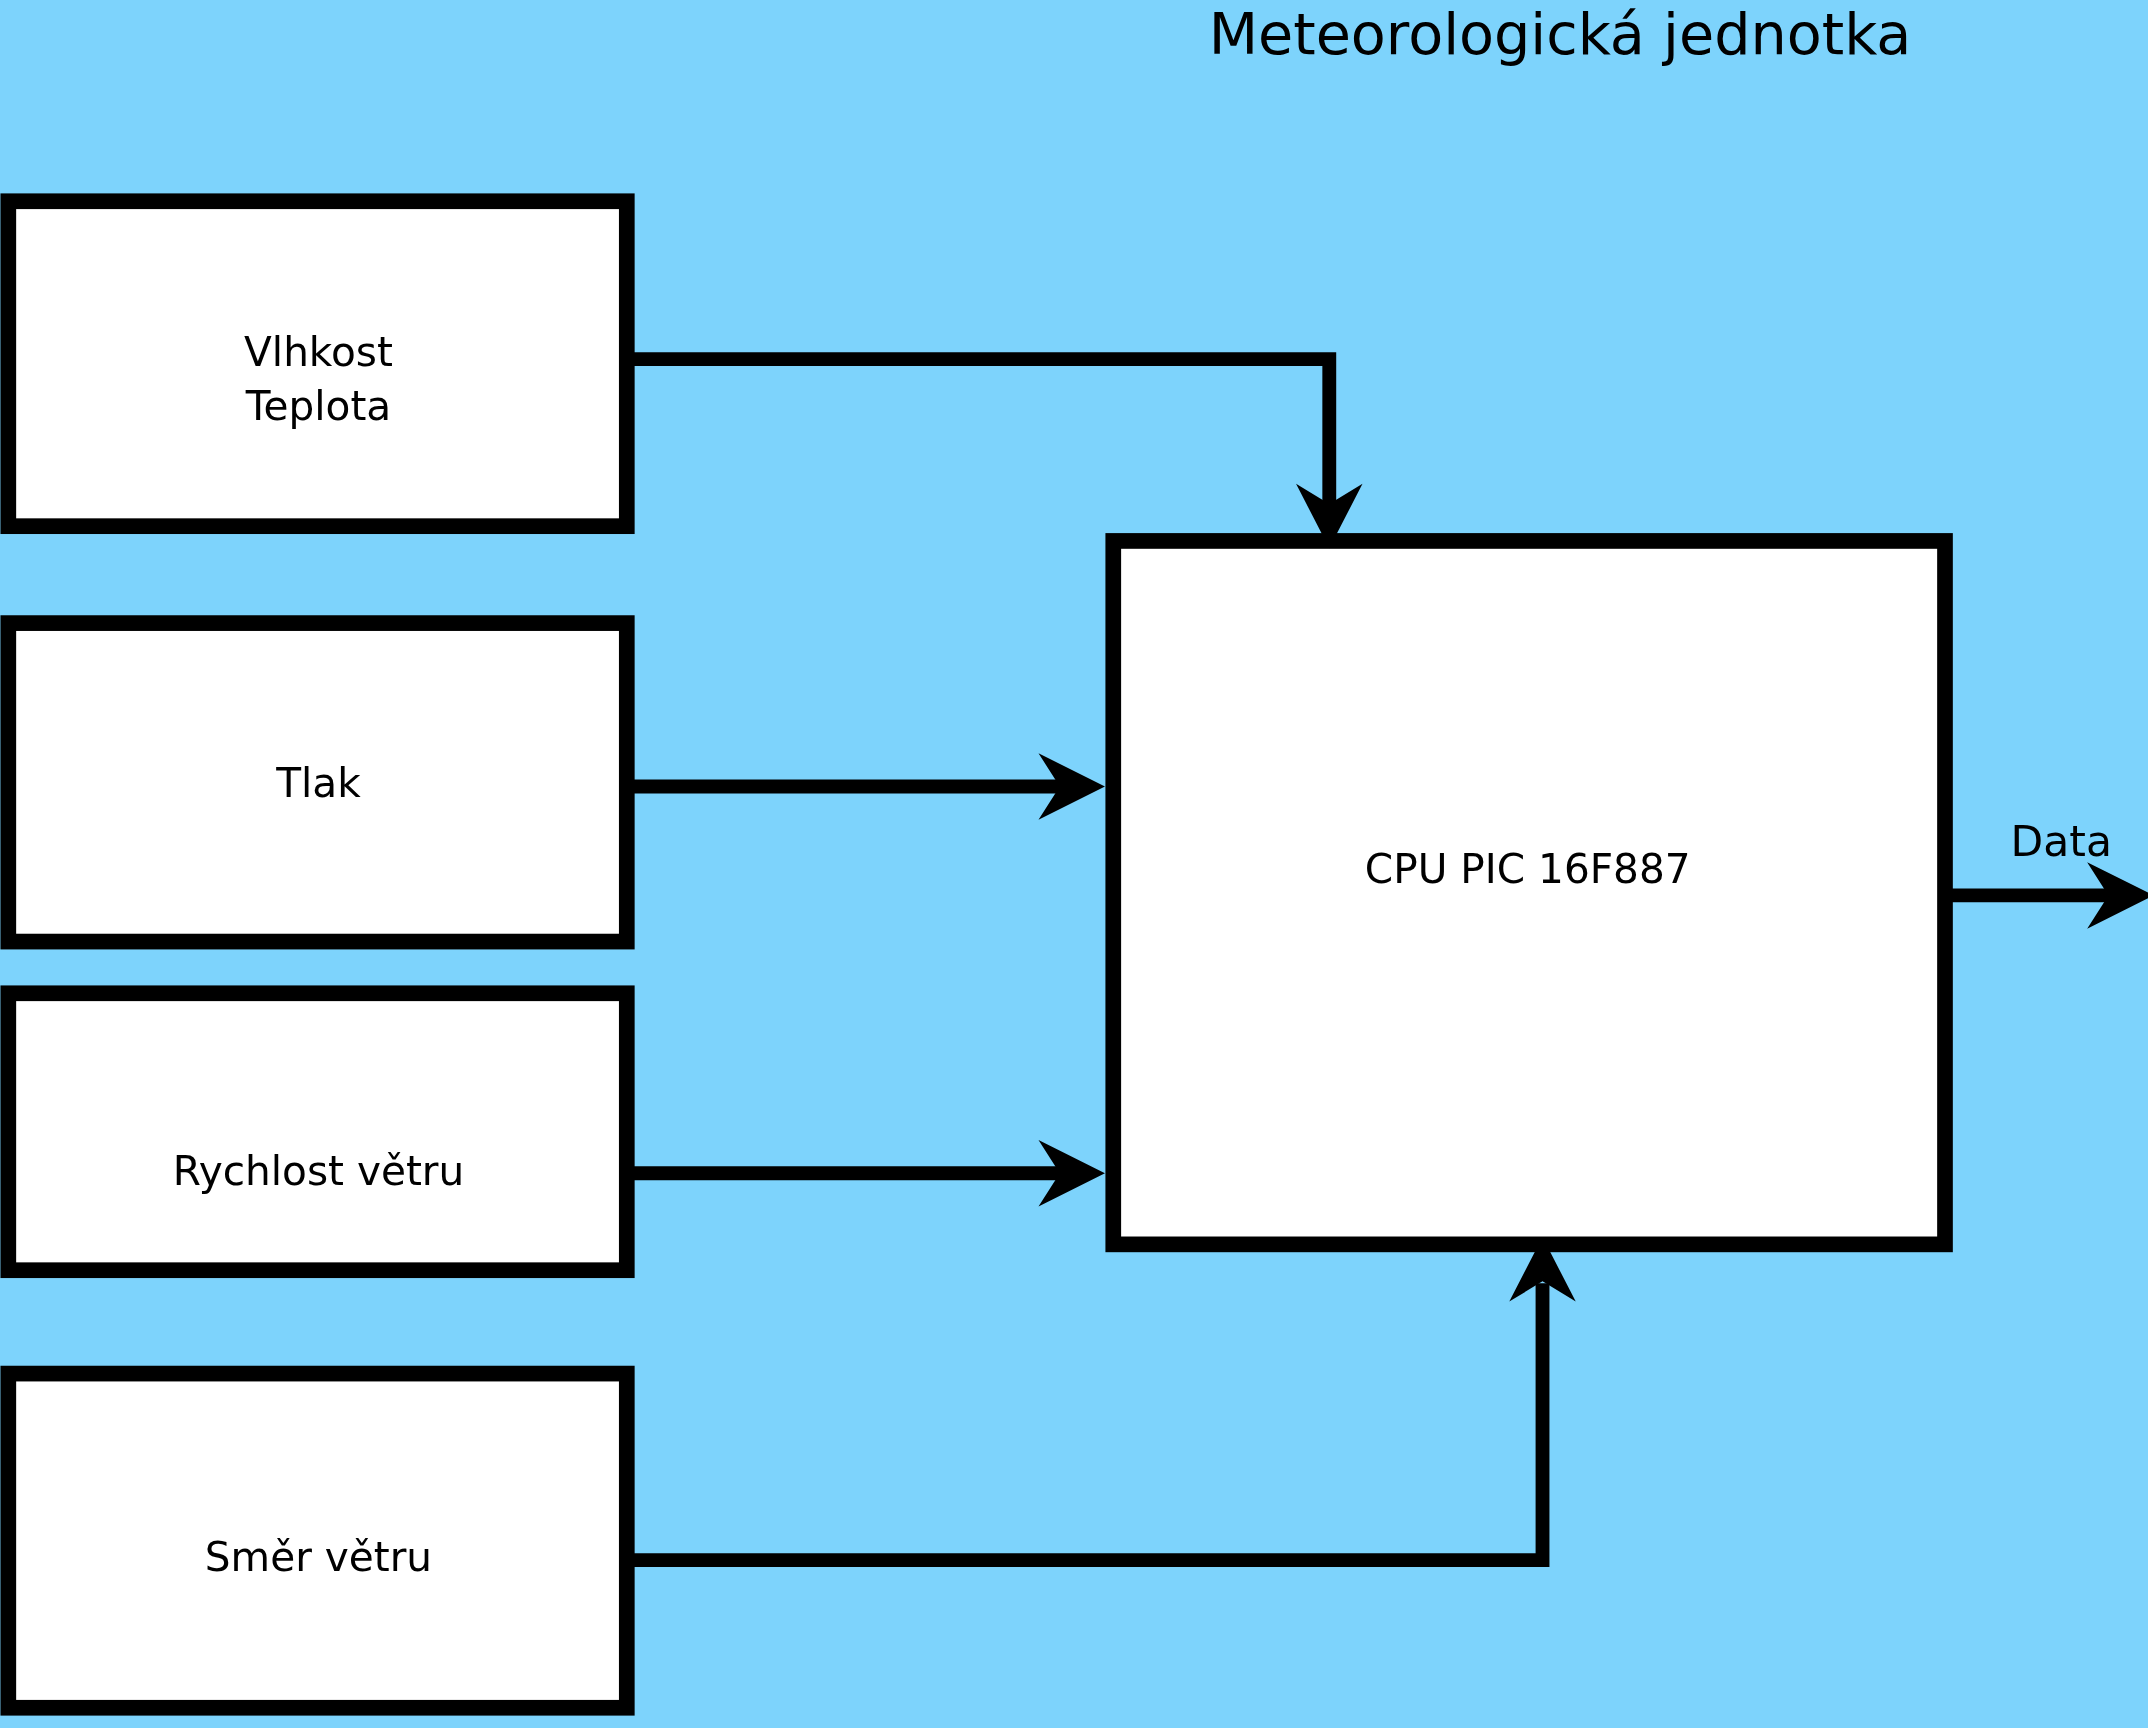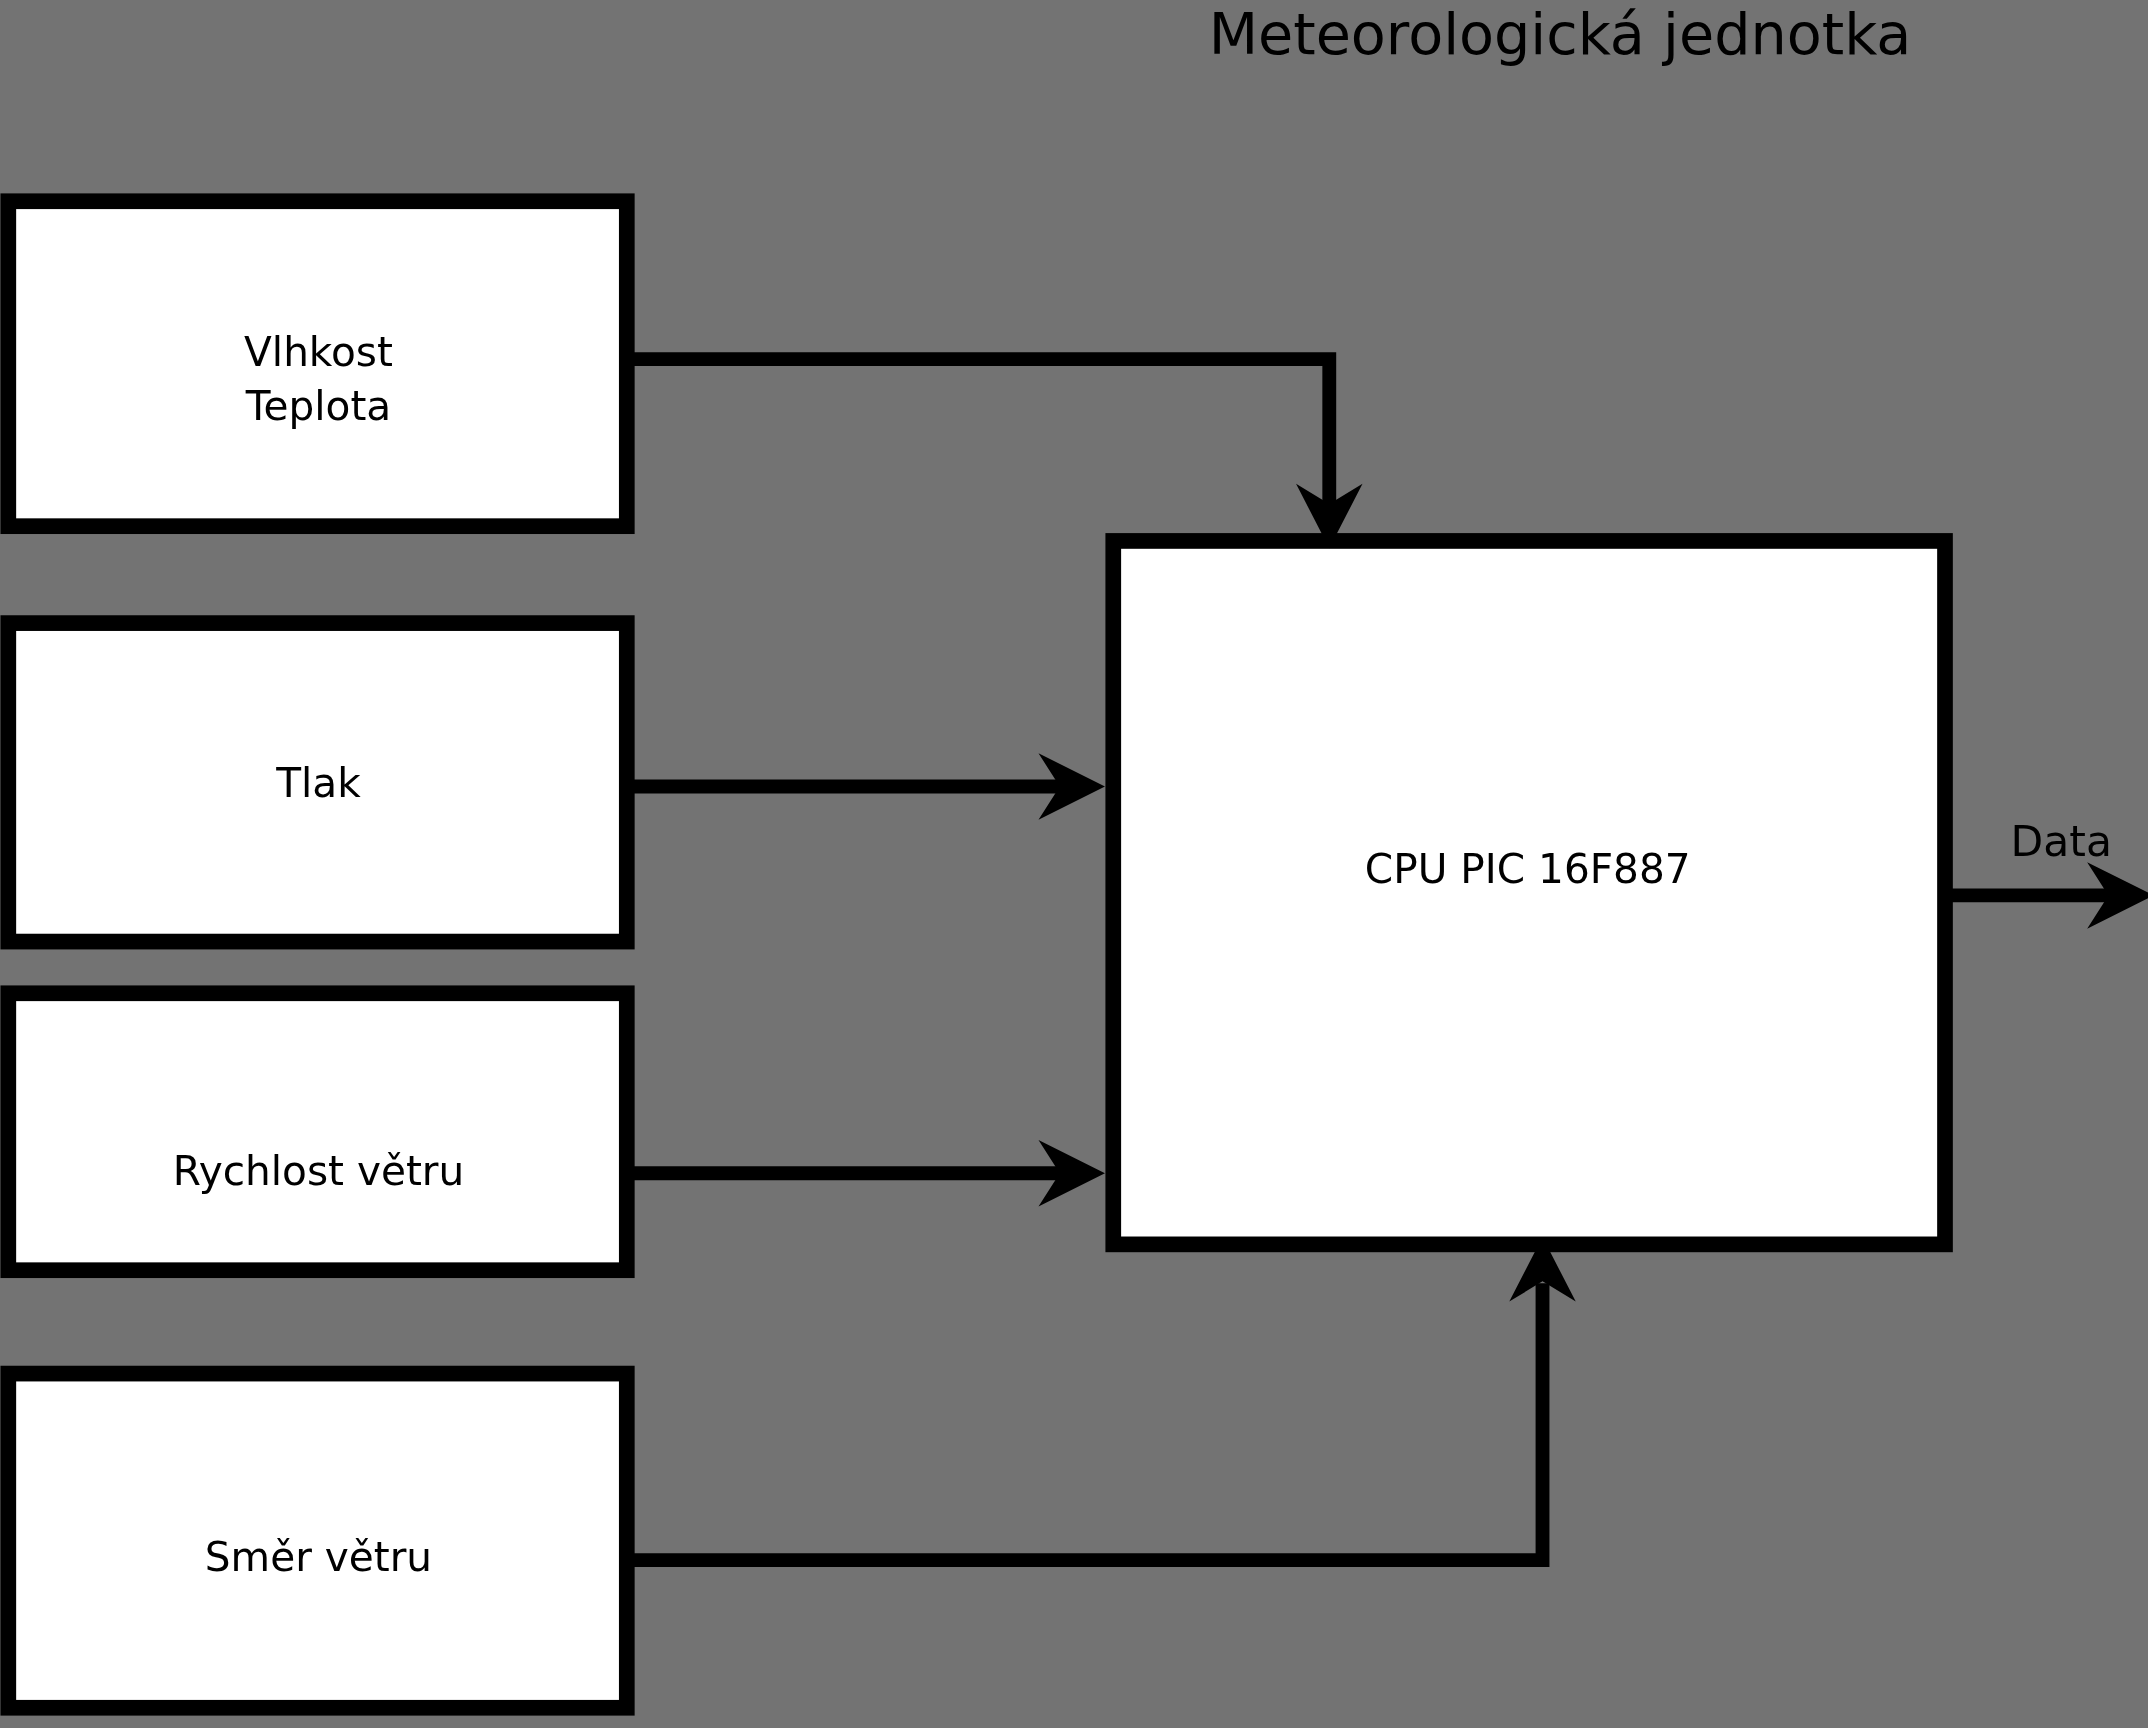--- a/index.html
+++ b/index.html
@@ -4,21 +4,21 @@
 <style>
   html, body {
     margin: 0;
     padding: 0;
     background: #ffffff;
   }
   #canvas {
     position: relative;
     width: 2149px;
     height: 1729px;
-    background: #737373;
+    background: #7dd3fc;
     overflow: hidden;
     font-family: "DejaVu Sans", "Liberation Sans", sans-serif;
   }
   #diagram-svg {
     position: absolute;
     left: 0;
     top: 0;
     width: 2149px;
     height: 1729px;
   }

